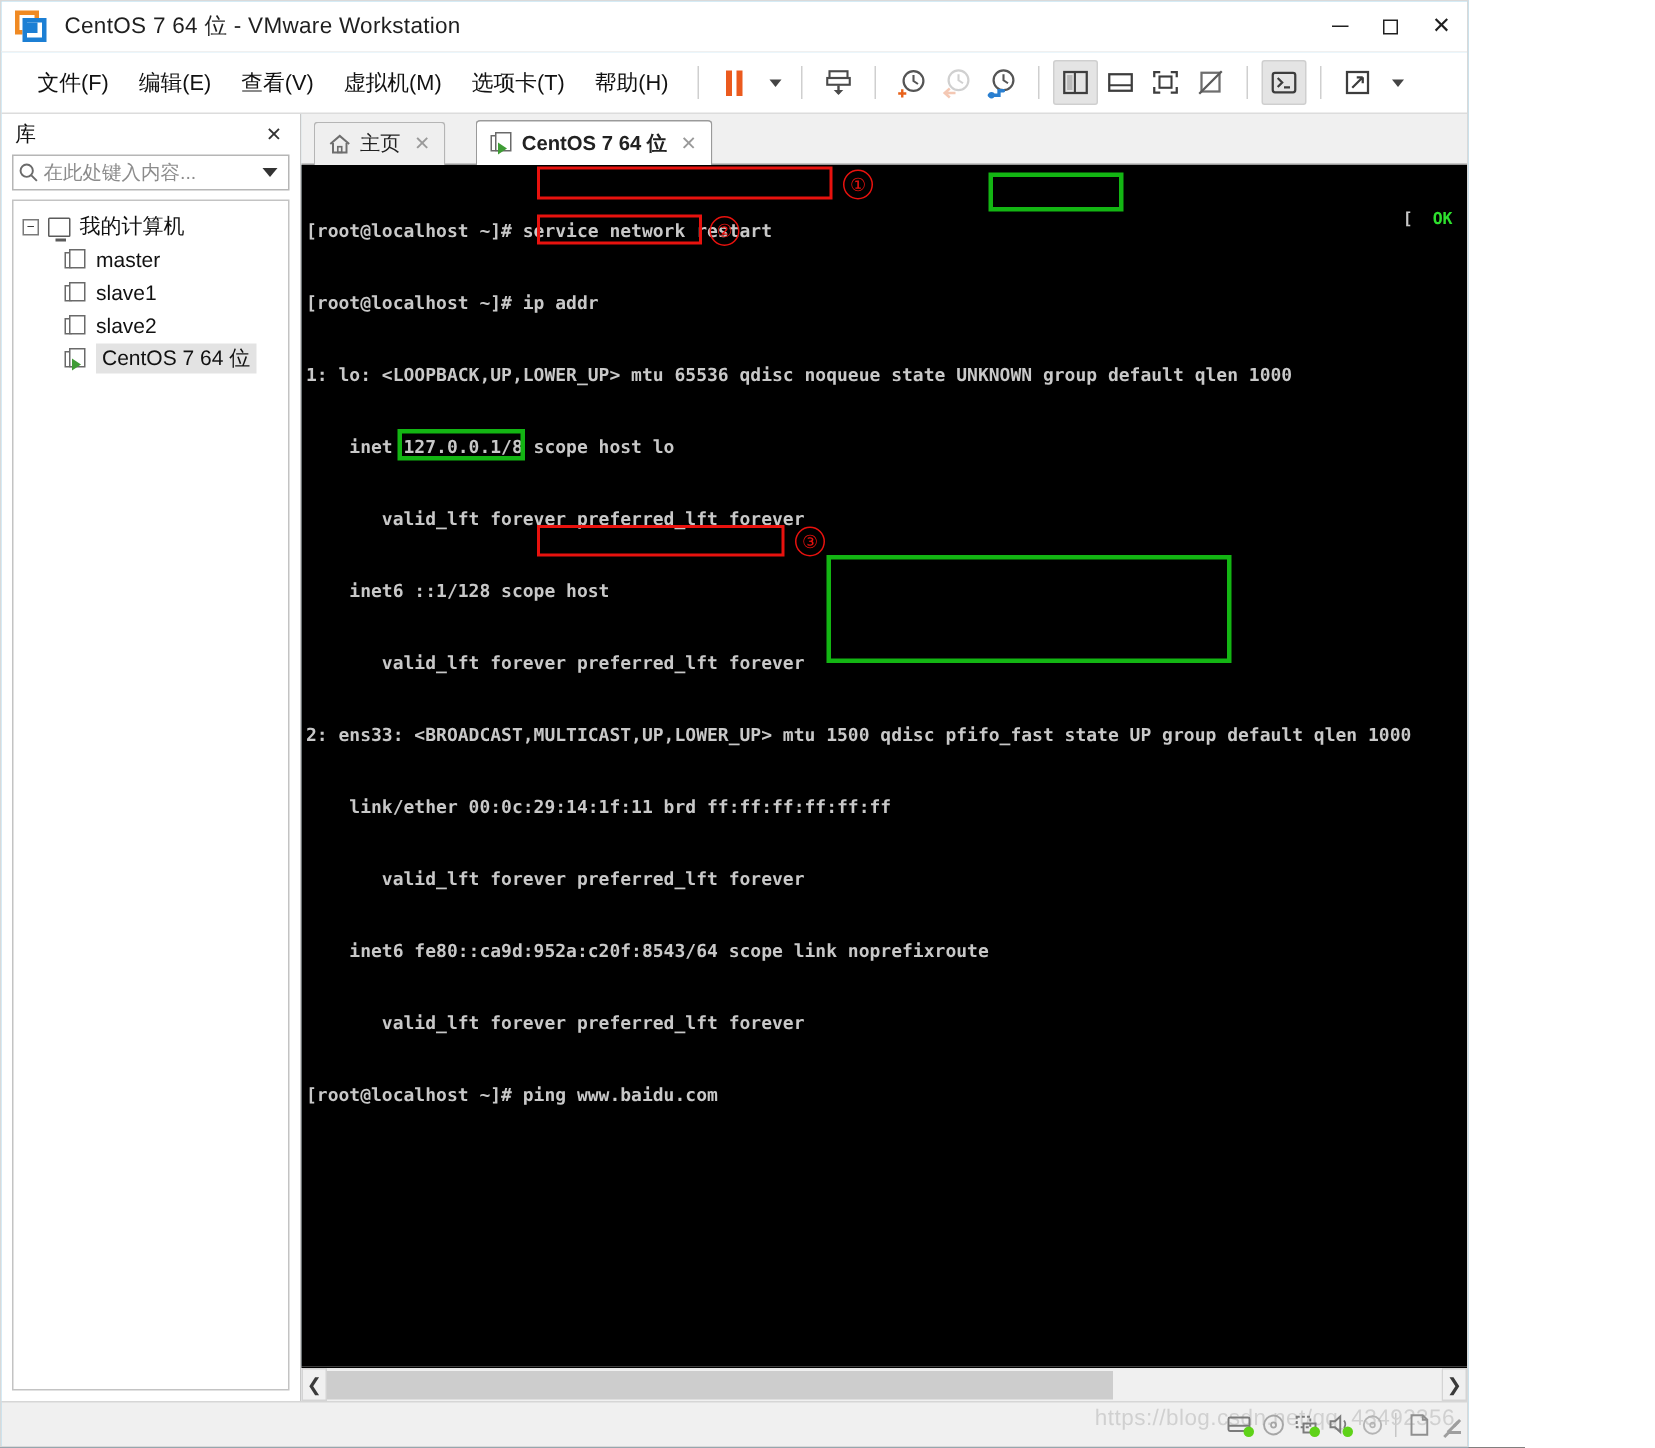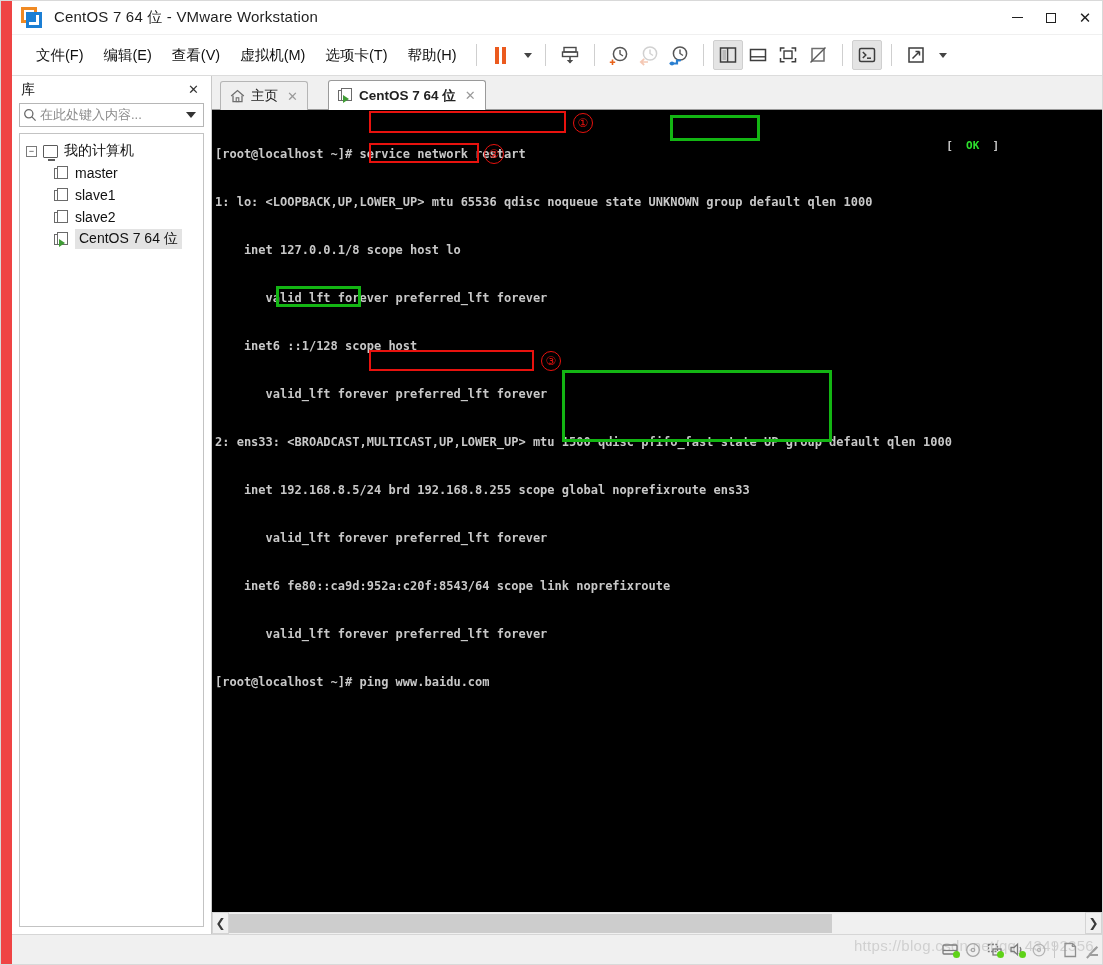--- a/index.html
+++ b/index.html
@@ -4,22 +4,22 @@
 <title>VMware Workstation</title>
 <style>
   html,body{margin:0;padding:0;}
   body{
     width:1103px;height:965px;overflow:hidden;
     background:#ffffff;
     font-family:"Liberation Sans","DejaVu Sans",sans-serif;
     font-size:13px;color:#1a1a1a;
     -webkit-font-smoothing:antialiased;
   }
-  .app{position:relative;width:1103px;height:965px;display:flex;flex-direction:column;
-       border:1px solid #d9d9d9;box-sizing:border-box;background:#ef4444;padding-left:11px;}
+  .app{position:relative;width:979px;height:965px;display:flex;flex-direction:column;
+       border:1px solid #d9d9d9;box-sizing:border-box;background:#7dd3fc;}
 
   
   .titlebar{height:33px;flex:0 0 33px;display:flex;align-items:center;
             background:#ffffff;border-bottom:1px solid #f0f0f0;}
   .app-icon{width:22px;height:22px;margin-left:9px;margin-right:11px;position:relative;flex:0 0 22px;}
   .app-icon .sq-o{position:absolute;left:0;top:0;width:16px;height:16px;border:3px solid #f08a23;box-sizing:border-box;}
   .app-icon .sq-b{position:absolute;left:5px;top:5px;width:16px;height:16px;border:3px solid #1c7fd4;box-sizing:border-box;background:#fff;}
   .app-icon .sq-i{position:absolute;left:8px;top:8px;width:7px;height:7px;background:#1c7fd4;}
   .title-text{font-size:15px;color:#1f1f1f;letter-spacing:.2px;}
   .winbtns{margin-left:auto;display:flex;height:33px;}
@@ -339,27 +339,28 @@
               <span class="play"></span>
             </span>
           <span>CentOS 7 64 位</span>
           <span class="x">✕</span>
         </div>
       </div>
 
       <div class="screen">
         <div class="term">
           <div class="line">[root@localhost ~]# service network restart</div>
+          <div class="line">[root@localhost ~]# ip addr</div>
           <div class="line">1: lo: &lt;LOOPBACK,UP,LOWER_UP&gt; mtu 65536 qdisc noqueue state UNKNOWN group default qlen 1000</div>
           <div class="line">    inet 127.0.0.1/8 scope host lo</div>
           <div class="line">       valid_lft forever preferred_lft forever</div>
           <div class="line">    inet6 ::1/128 scope host</div>
           <div class="line">       valid_lft forever preferred_lft forever</div>
           <div class="line">2: ens33: &lt;BROADCAST,MULTICAST,UP,LOWER_UP&gt; mtu 1500 qdisc pfifo_fast state UP group default qlen 1000</div>
-          <div class="line">    inet 192.168.8.5/24 brd 192.168.8.255 scope global noprefixroute ens33</div>
+          <div class="line">    link/ether 00:0c:29:14:1f:11 brd ff:ff:ff:ff:ff:ff</div>
           <div class="line">       valid_lft forever preferred_lft forever</div>
           <div class="line">    inet6 fe80::ca9d:952a:c20f:8543/64 scope link noprefixroute</div>
           <div class="line">       valid_lft forever preferred_lft forever</div>
           <div class="line">[root@localhost ~]# ping www.baidu.com</div>
           
           
           
           
           
           

